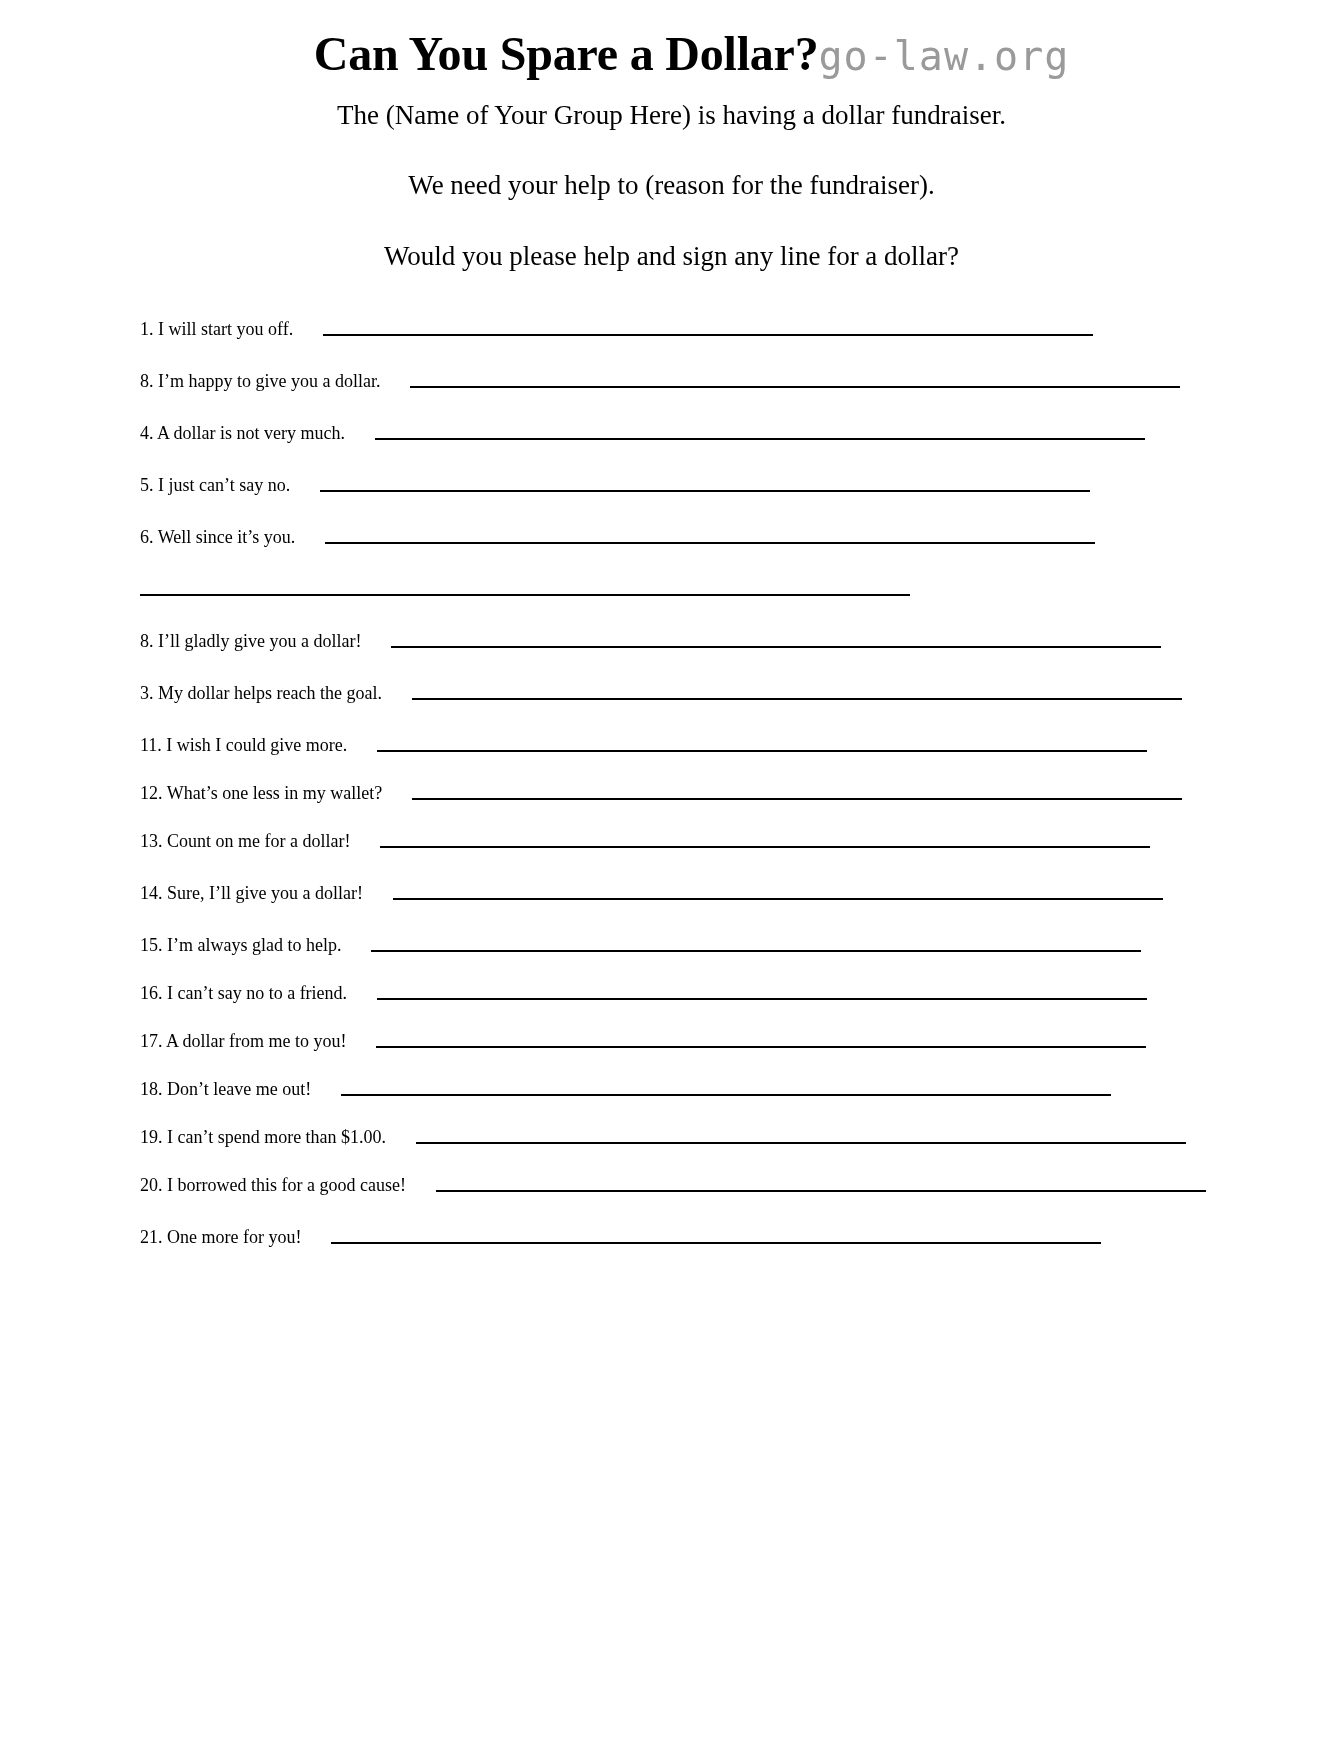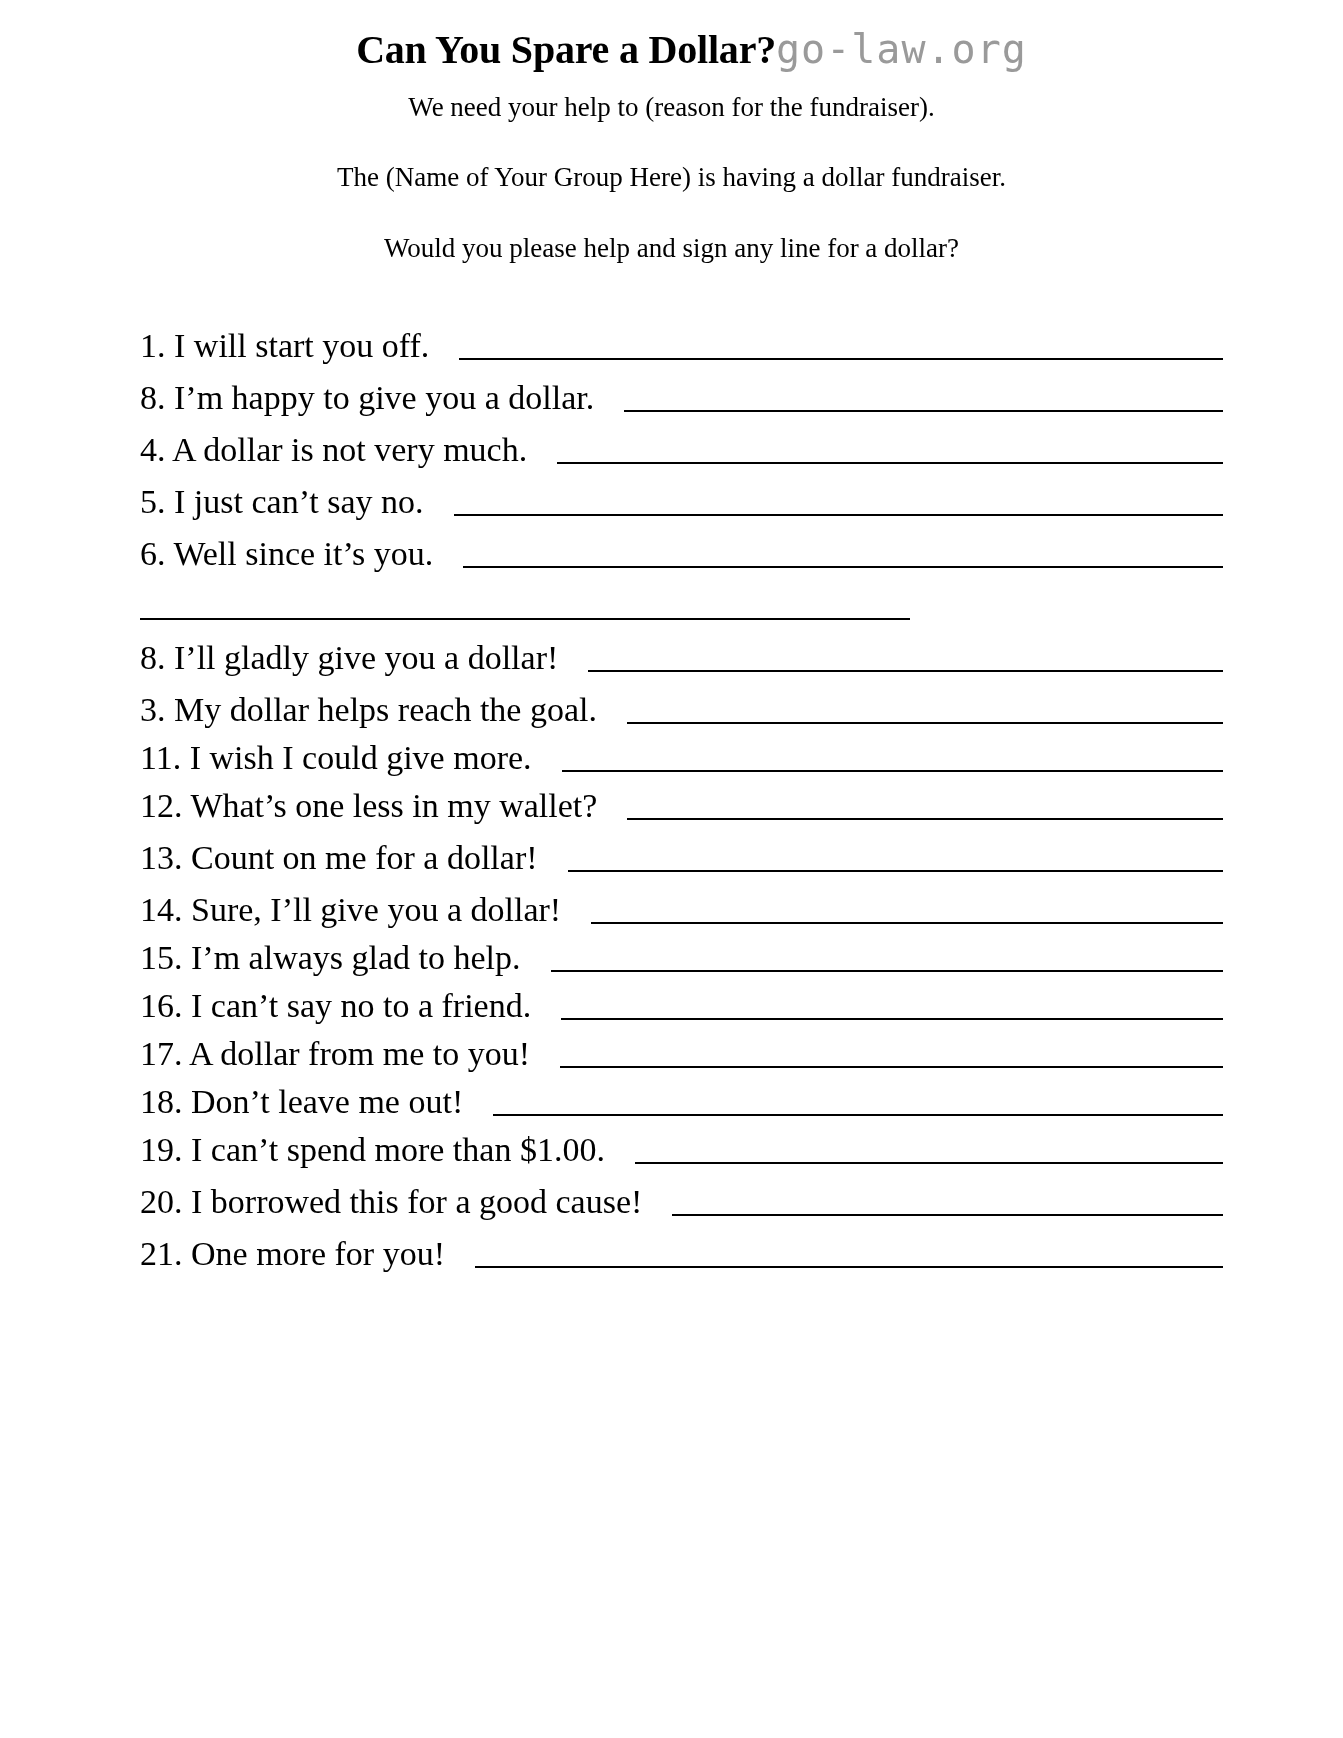--- a/index.html
+++ b/index.html
@@ -27,21 +27,21 @@
   .title-row {
     display: flex;
     align-items: baseline;
     justify-content: center;
     margin-top: 26px;
     padding-left: 40px;
   }
   .doc-title {
     font-family: "Liberation Serif", "DejaVu Serif", serif;
     font-weight: bold;
-    font-size: 40px;
+    font-size: 48px;
     letter-spacing: -0.2px;
     white-space: nowrap;
     color: #000;
   }
   .watermark {
     font-family: "DejaVu Sans Mono", "Liberation Mono", monospace;
     font-size: 40px;
     color: #9a9a9a;
     letter-spacing: 1px;
     white-space: nowrap;
@@ -60,22 +60,22 @@
   .intro-line.first { margin-top: 6px; }
 
   
   .list {
     margin-top: 48px;
     padding-left: 140px;
     padding-right: 120px;
   }
   .list-item {
     display: flex;
-    align-items: flex-end;
-    font-size: 34px;
+    align-items: flex-start;
+    font-size: 18px;
     line-height: 1.1;
     height: 52px;
     white-space: nowrap;
     gap: 22px;
   }
   .list-item.tight { height: 48px; }
   .item-label {
     flex: 0 0 auto;
     padding-right: 8px;
   }
@@ -99,22 +99,22 @@
 <body>
 
 <div class="page">
 
   <div class="title-row">
     <span class="doc-title">Can You Spare a Dollar?</span>
     <span class="watermark">go-law.org</span>
   </div>
 
   <div class="intro">
+    <p class="intro-line first">The (Name of Your Group Here) is having a dollar fundraiser.</p>
     <p class="intro-line">We need your help to (reason for the fundraiser).</p>
-    <p class="intro-line first">The (Name of Your Group Here) is having a dollar fundraiser.</p>
     <p class="intro-line">Would you please help and sign any line for a dollar?</p>
   </div>
 
   <div class="list" id="signature-list">
       <div class="list-item">
         <span class="item-label">1. I will start you off.</span>
         <span class="item-rule"></span>
       </div>
       <div class="list-item">
         <span class="item-label">8. I’m happy to give you a dollar.</span>

